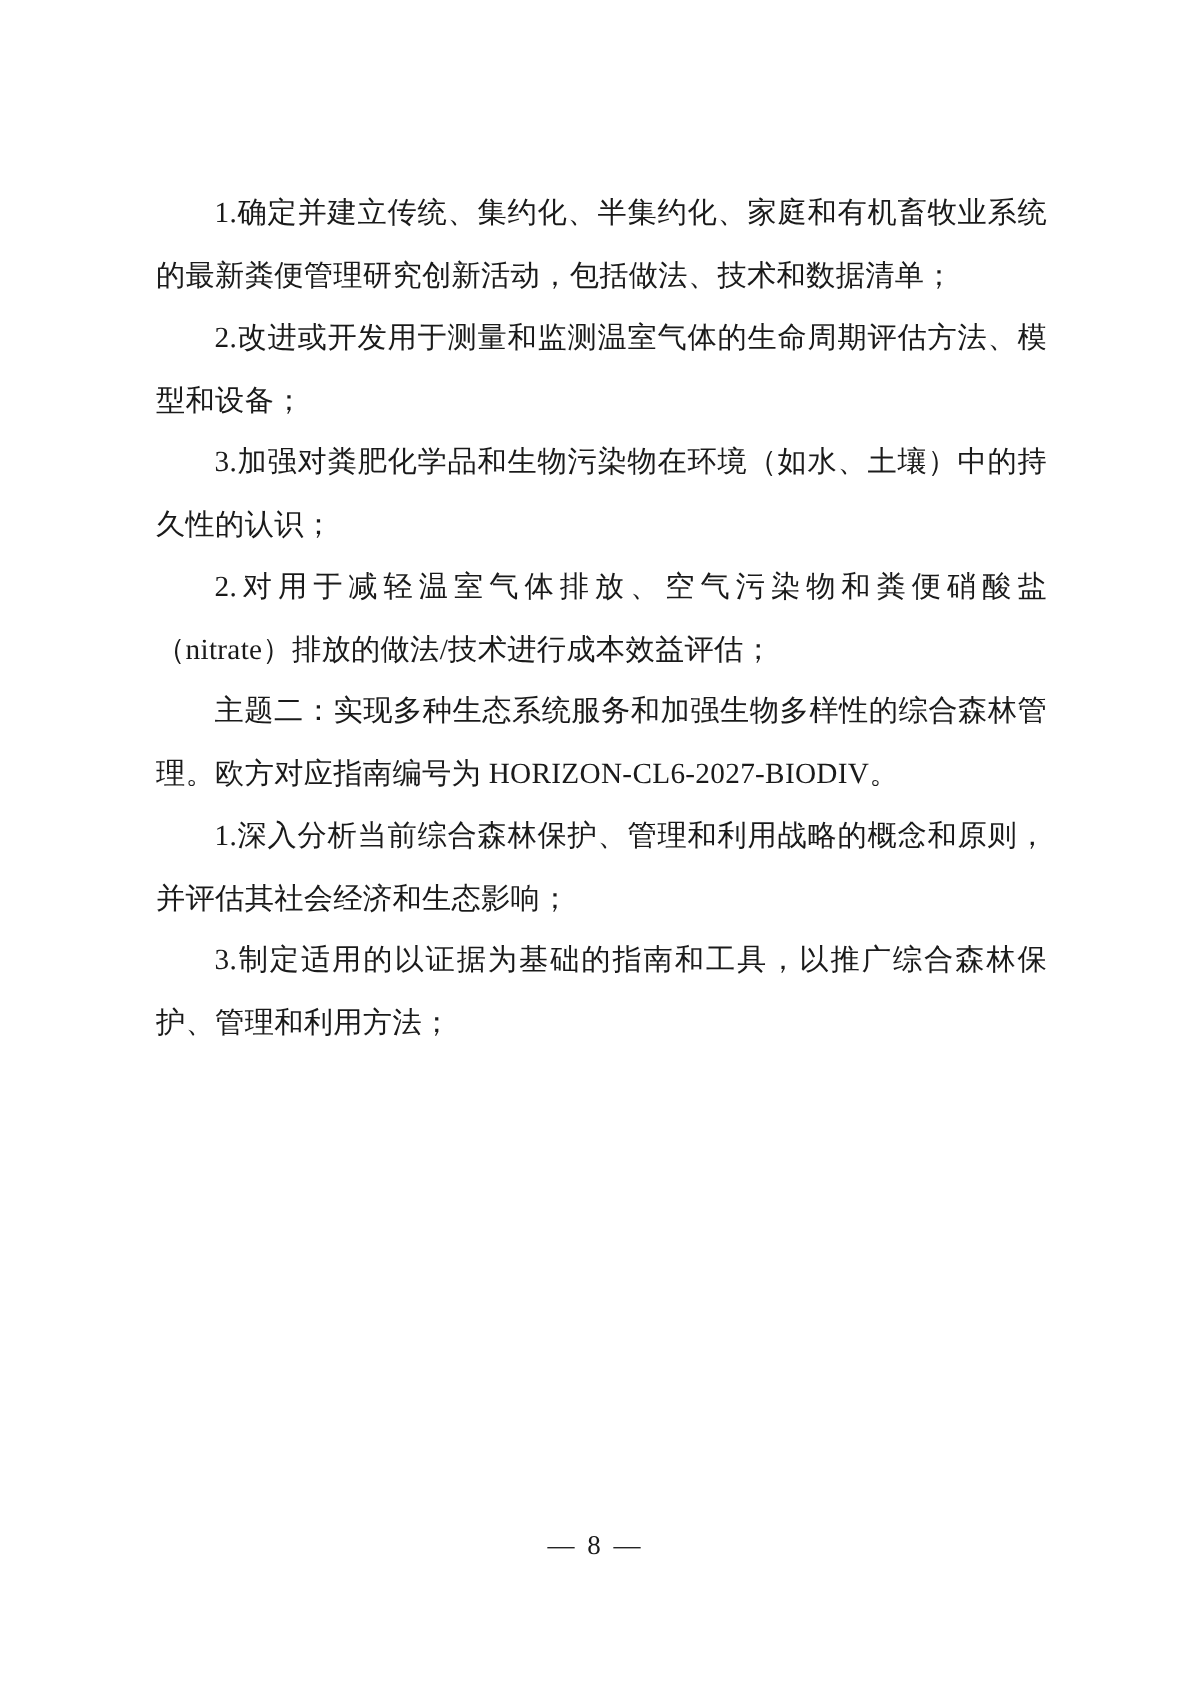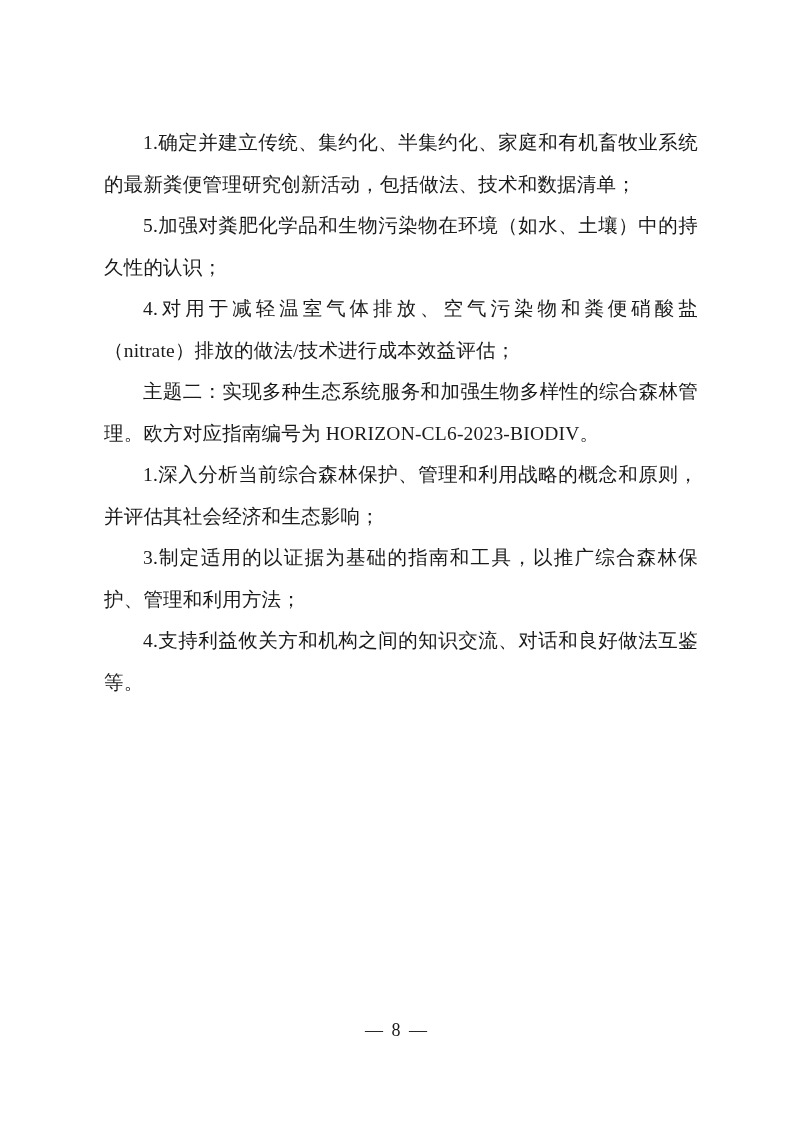--- a/index.html
+++ b/index.html
@@ -48,26 +48,26 @@
   }
 </style>
 </head>
 <body>
 
 <div class="page">
 
   <div class="body-text">
 
     <p class="para">1.确定并建立传统、集约化、半集约化、家庭和有机畜牧业系统的最新粪便管理研究创新活动，包括做法、技术和数据清单；</p>
-    <p class="para">5.加强对粪肥化学品和生物污染物在环境（如水、土壤）中的持久性的认识；</p>
-    <p class="para">4.对用于减轻温室气体排放、空气污染物和粪便硝酸盐（nitrate）排放的做法/技术进行成本效益评估；</p>
+    <p class="para">2.改进或开发用于测量和监测温室气体的生命周期评估方法、模型和设备；</p>
+    <p class="para">3.加强对粪肥化学品和生物污染物在环境（如水、土壤）中的持久性的认识；</p>
+    <p class="para">2.对用于减轻温室气体排放、空气污染物和粪便硝酸盐（nitrate）排放的做法/技术进行成本效益评估；</p>
 
-    <p class="para"><span class="heading-label">主题二：</span><span>实现多种生态系统服务和加强生物多样性的综合森林管理。欧方对应指南编号为 HORIZON-CL6-2023-BIODIV。</span></p>
+    <p class="para"><span class="heading-label">主题二：</span><span>实现多种生态系统服务和加强生物多样性的综合森林管理。欧方对应指南编号为 HORIZON-CL6-2027-BIODIV。</span></p>
 
     <p class="para">1.深入分析当前综合森林保护、管理和利用战略的概念和原则，并评估其社会经济和生态影响；</p>
     <p class="para">3.制定适用的以证据为基础的指南和工具，以推广综合森林保护、管理和利用方法；</p>
-    <p class="para">4.支持利益攸关方和机构之间的知识交流、对话和良好做法互鉴等。</p>
 
   </div>
 
   <div class="page-number">— 8 —</div>
 
 </div>
 
 </body></html>

